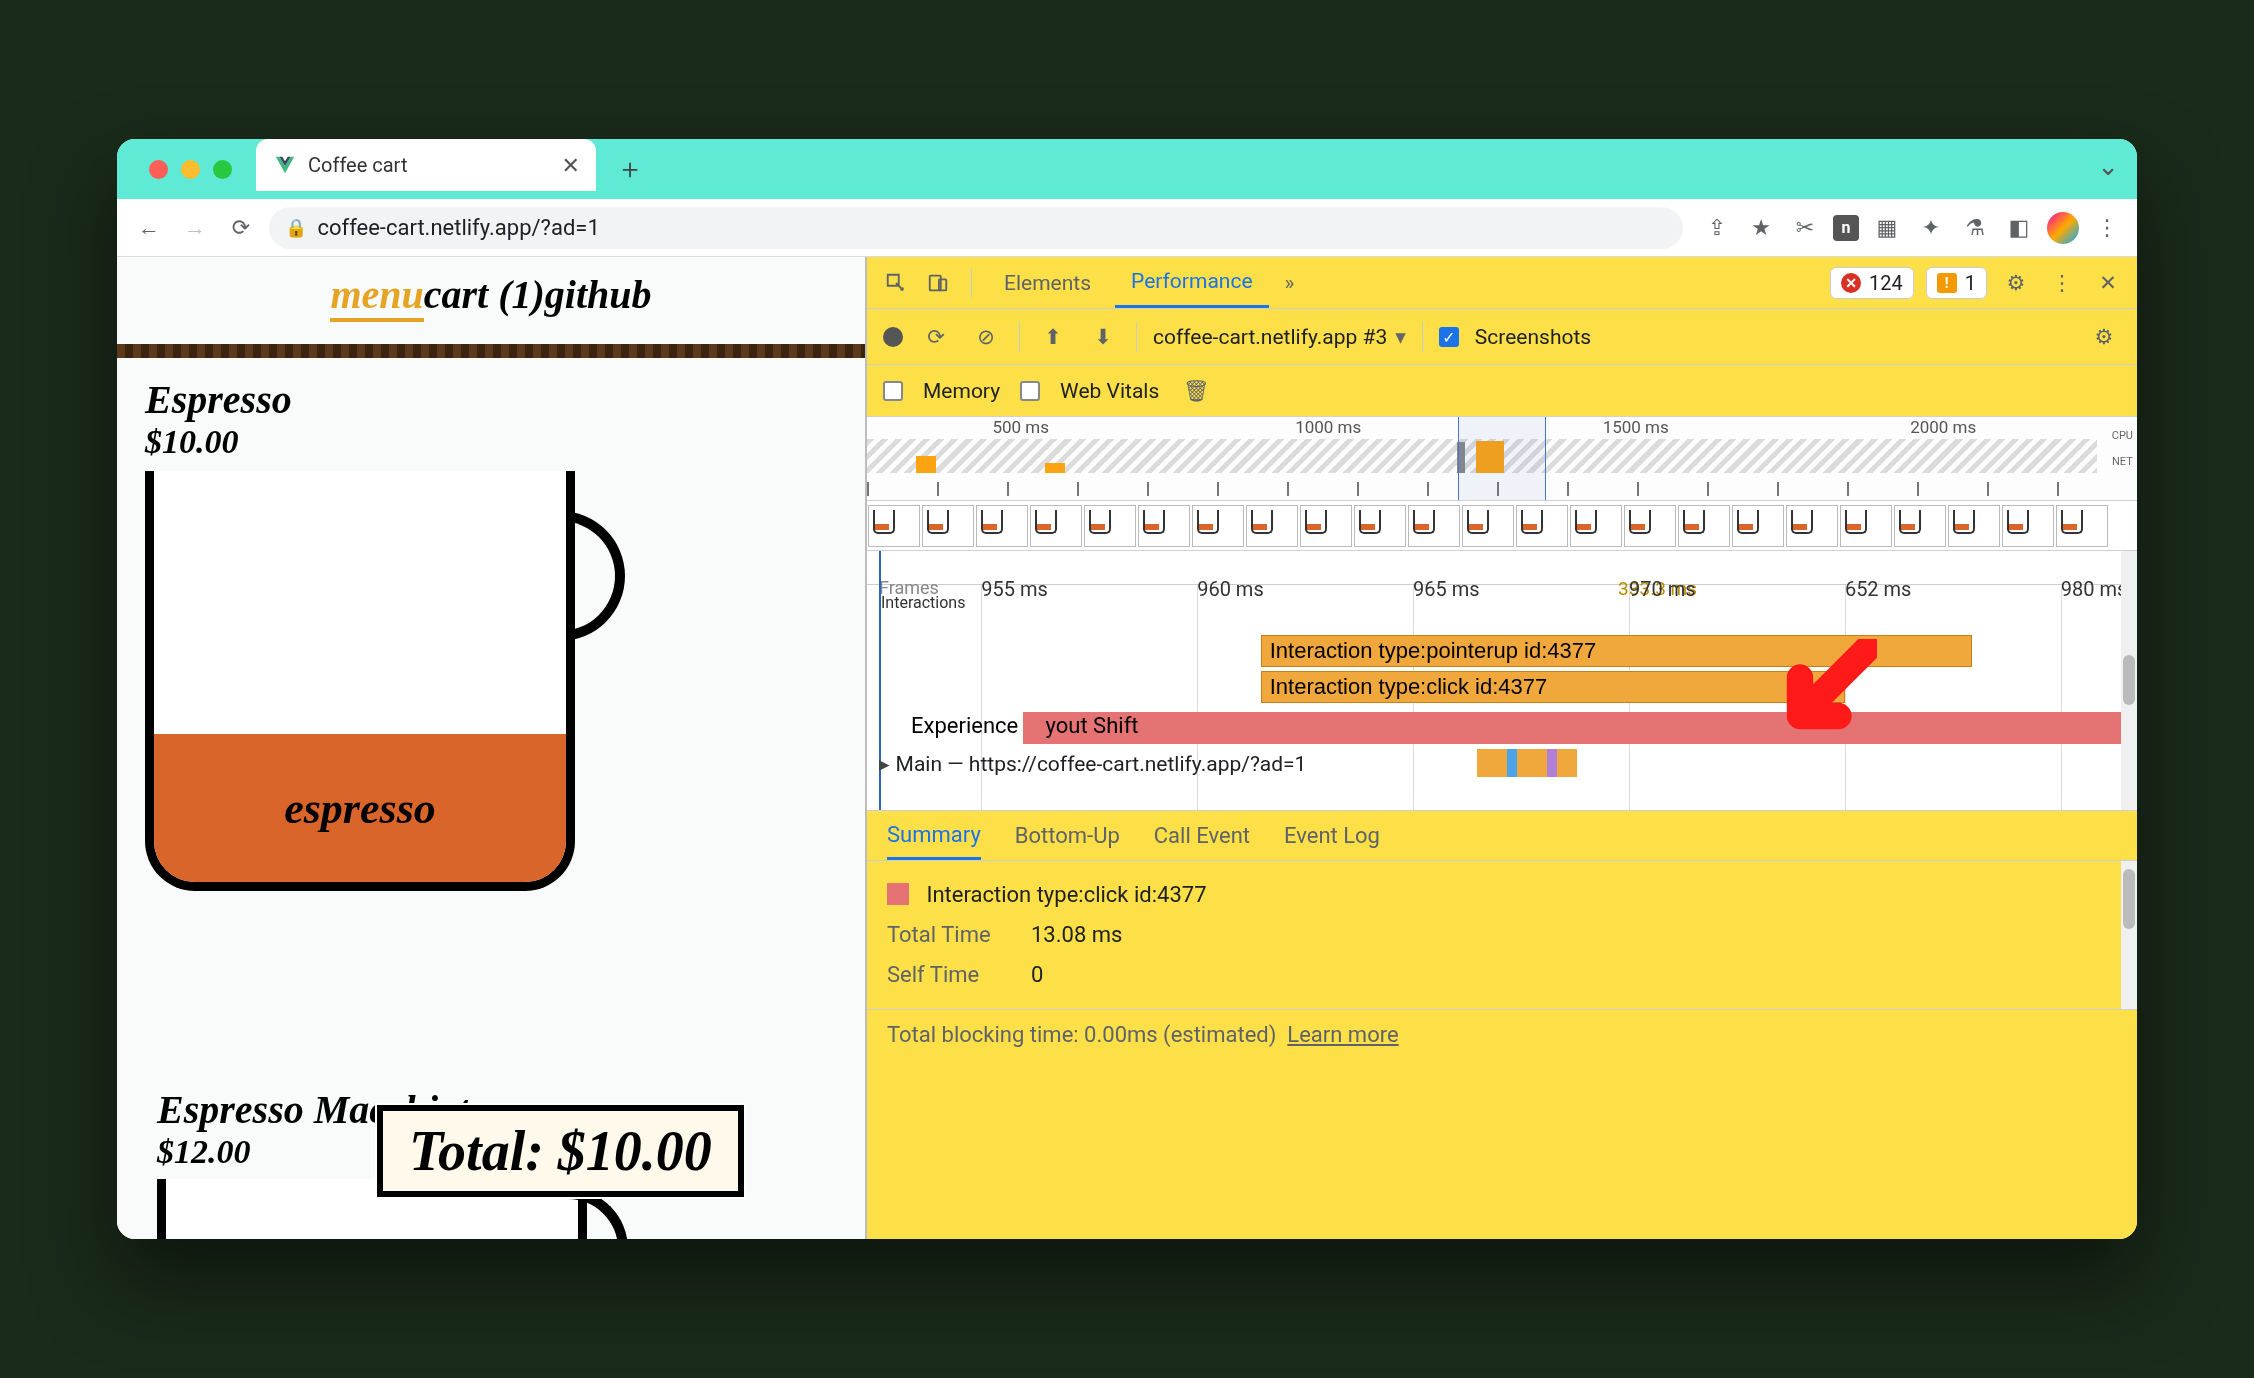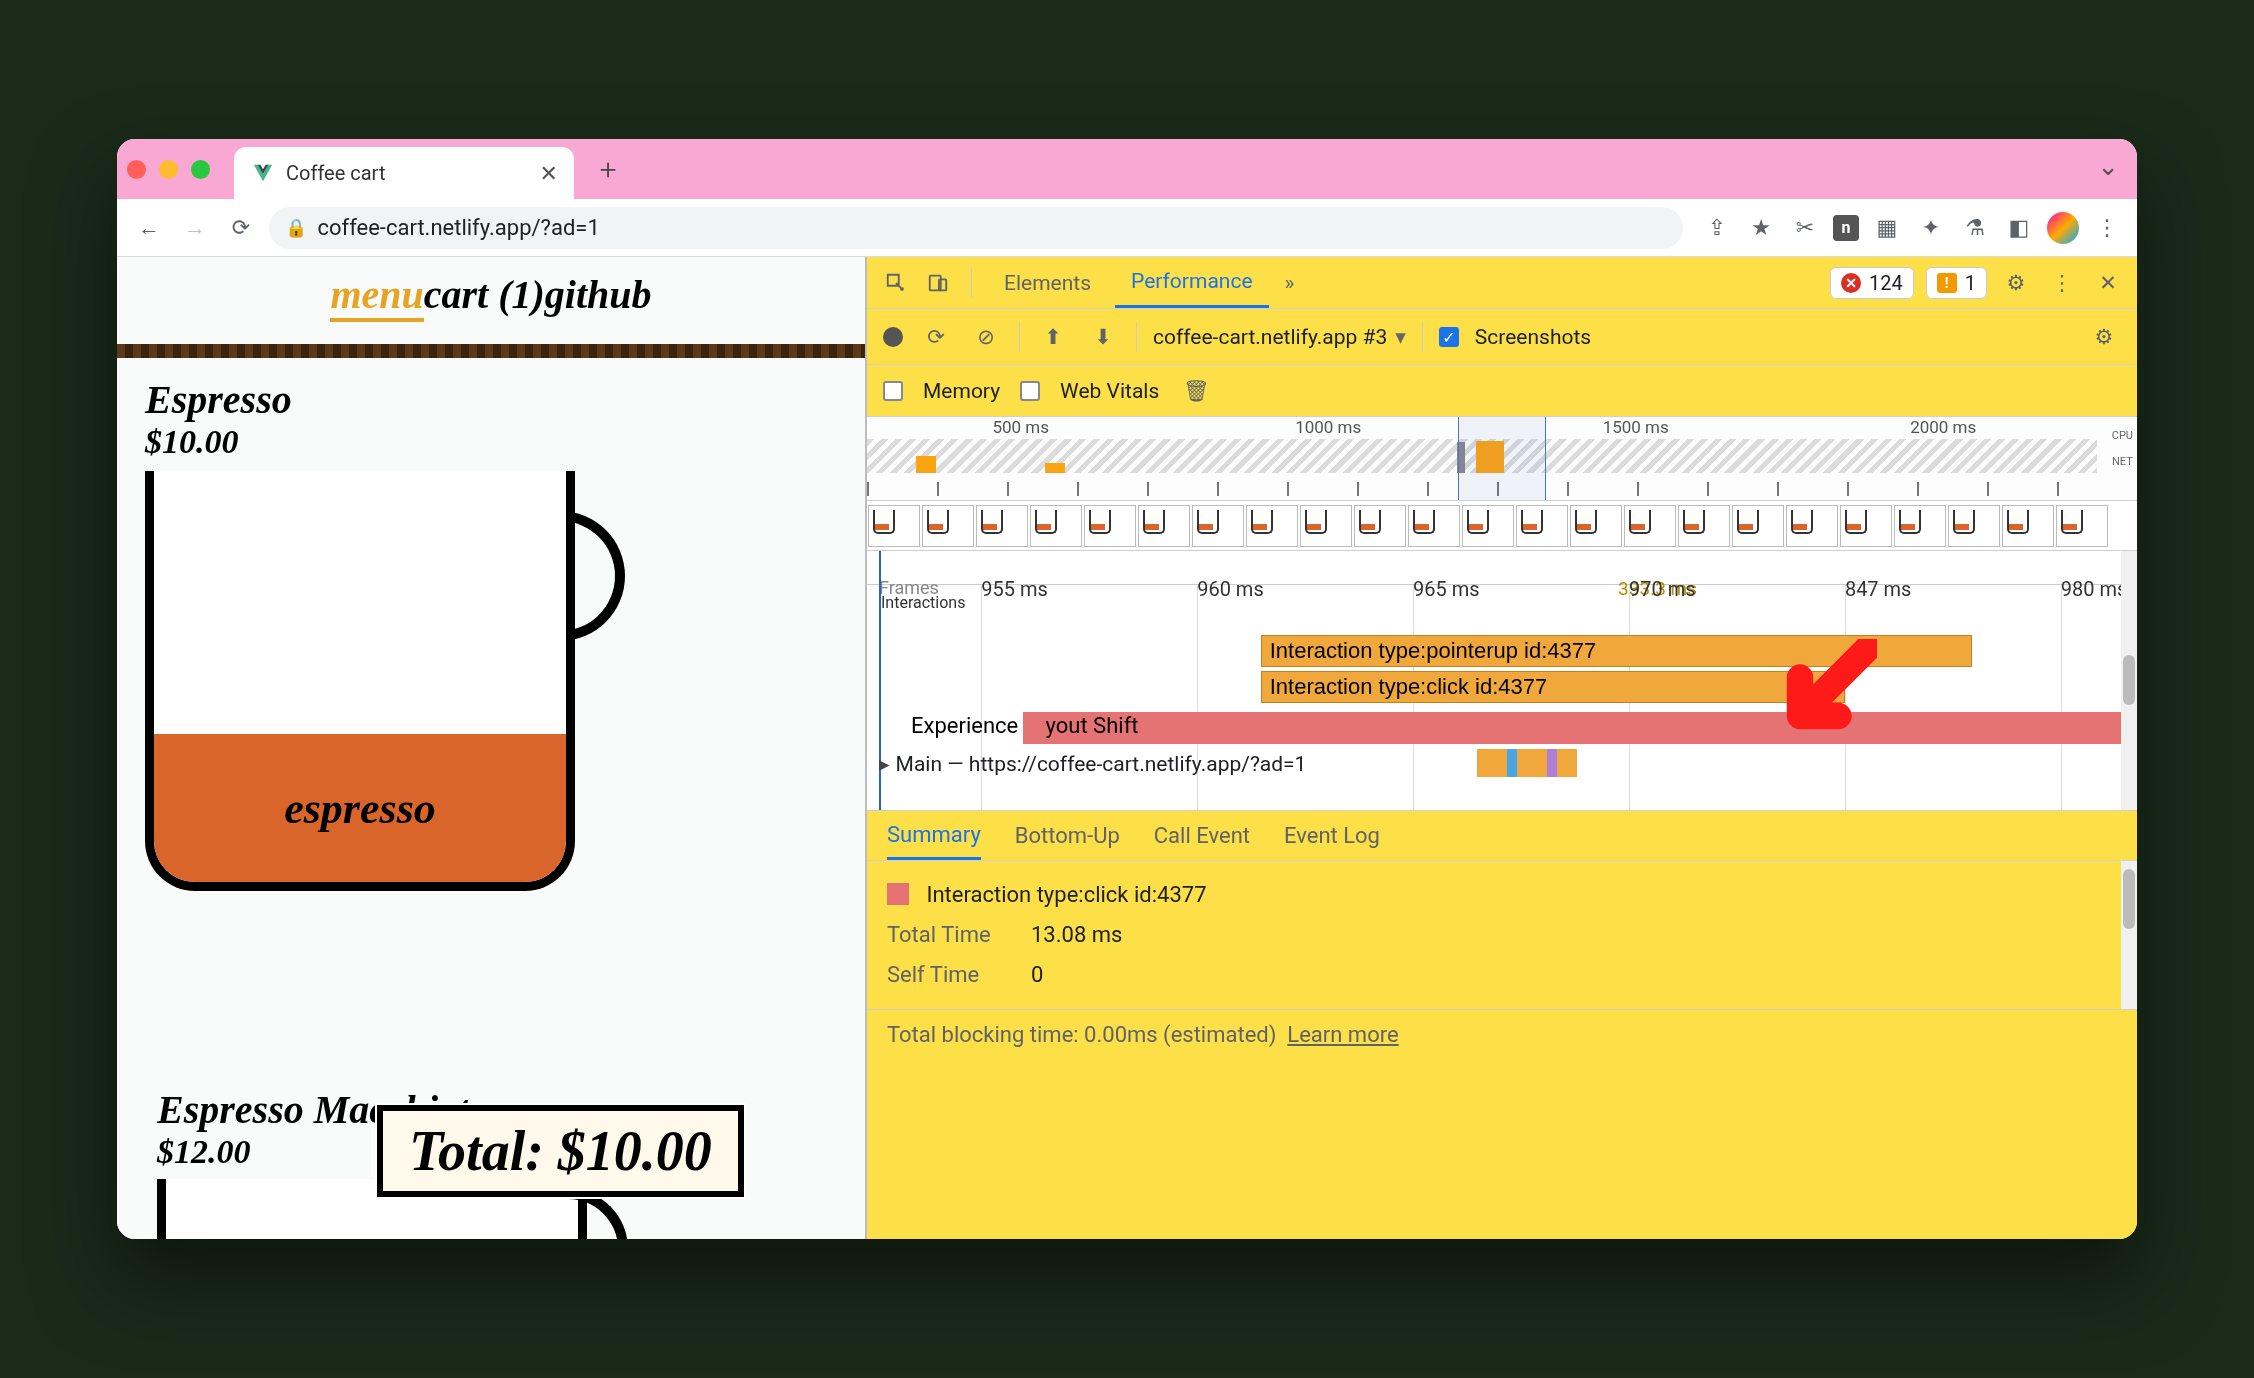--- a/index.html
+++ b/index.html
@@ -19,24 +19,23 @@
     border-radius: 18px;
     overflow: hidden;
     box-shadow: 0 40px 80px rgba(0,0,0,0.5);
     position: relative;
     display: flex;
     flex-direction: column;
   }
   
   .tabbar {
     height: 60px;
-    background: #f9a8d4;
+    background: #5eead4;
     display: flex;
-    align-items: flex-end;
-    padding-left: 10px;
+    padding-left: 32px;
     position: relative;
   }
   .traffic {
     display: flex;
     gap: 13px;
     align-self: center;
     margin-right: 24px;
   }
   .traffic span { width: 19px; height: 19px; border-radius: 50%; display: block; }
   .tl-red { background:#ff5f57; }
@@ -440,21 +439,21 @@
       </div>
 
       <div class="timeline">
         <div class="tl-ruler">
           <span class="frames-label">Frames</span>
           <span class="fps-label">333.3 ms</span>
           <span style="left:9%">955 ms</span>
           <span style="left:26%">960 ms</span>
           <span style="left:43%">965 ms</span>
           <span style="left:60%">970 ms</span>
-          <span style="left:77%">847 ms</span>
+          <span style="left:77%">652 ms</span>
           <span style="left:94%">980 ms</span>
         </div>
         <span class="tl-vruler" style="left:9%"></span>
         <span class="tl-vruler" style="left:26%"></span>
         <span class="tl-vruler" style="left:43%"></span>
         <span class="tl-vruler" style="left:60%"></span>
         <span class="tl-vruler" style="left:77%"></span>
         <span class="tl-vruler" style="left:94%"></span>
 
         <div class="sel-bar"></div>

